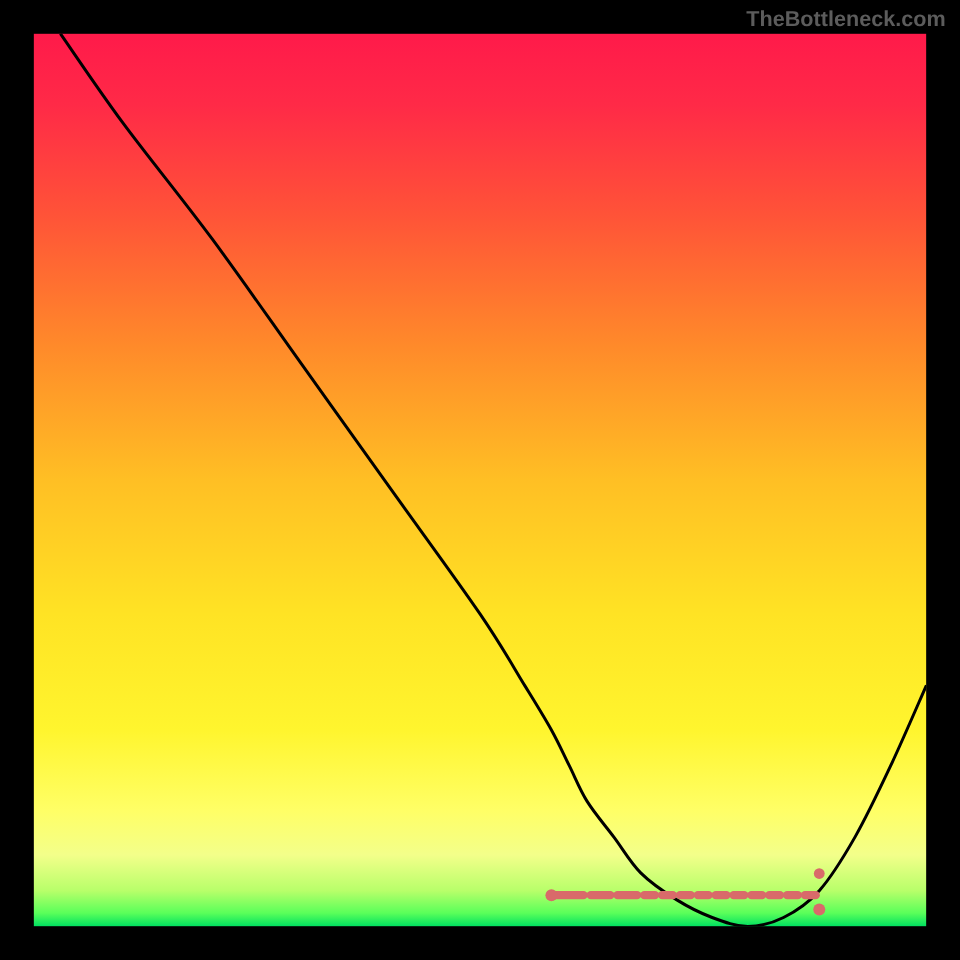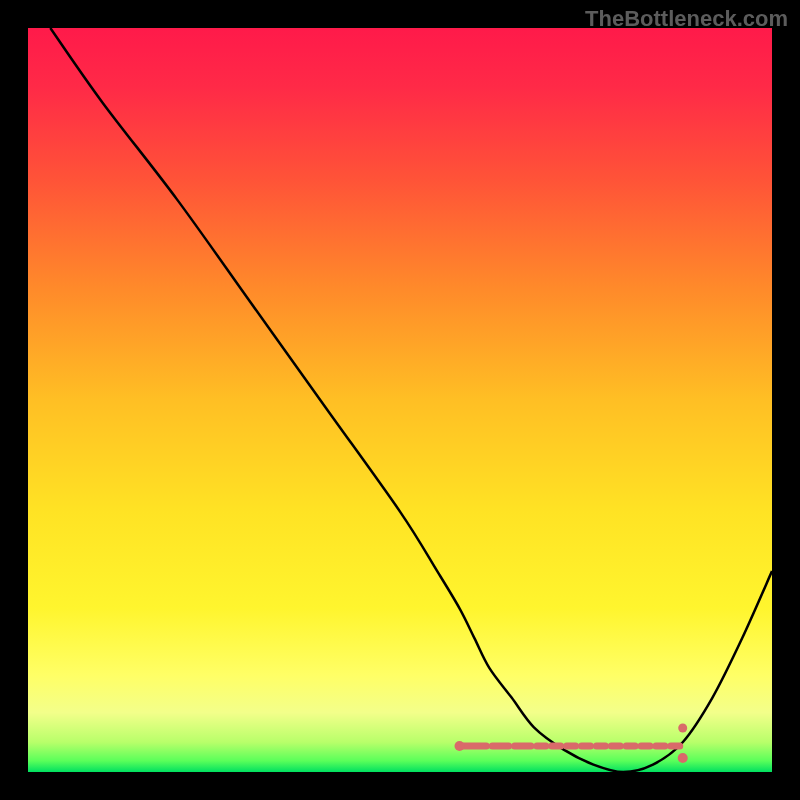--- a/index.html
+++ b/index.html
@@ -9,21 +9,21 @@
     background: #000000;
     position: relative;
     overflow: hidden;
     font-family: Arial, sans-serif;
   }
   .watermark {
     position: absolute;
     top: 6px;
     right: 12px;
     color: #5c5c5c;
-    font-size: 22px;
+    font-size: 18px;
     font-weight: bold;
     z-index: 10;
   }
   .plot-area {
     position: absolute;
     left: 28px;
     top: 28px;
     width: 744px;
     height: 744px;
   }

